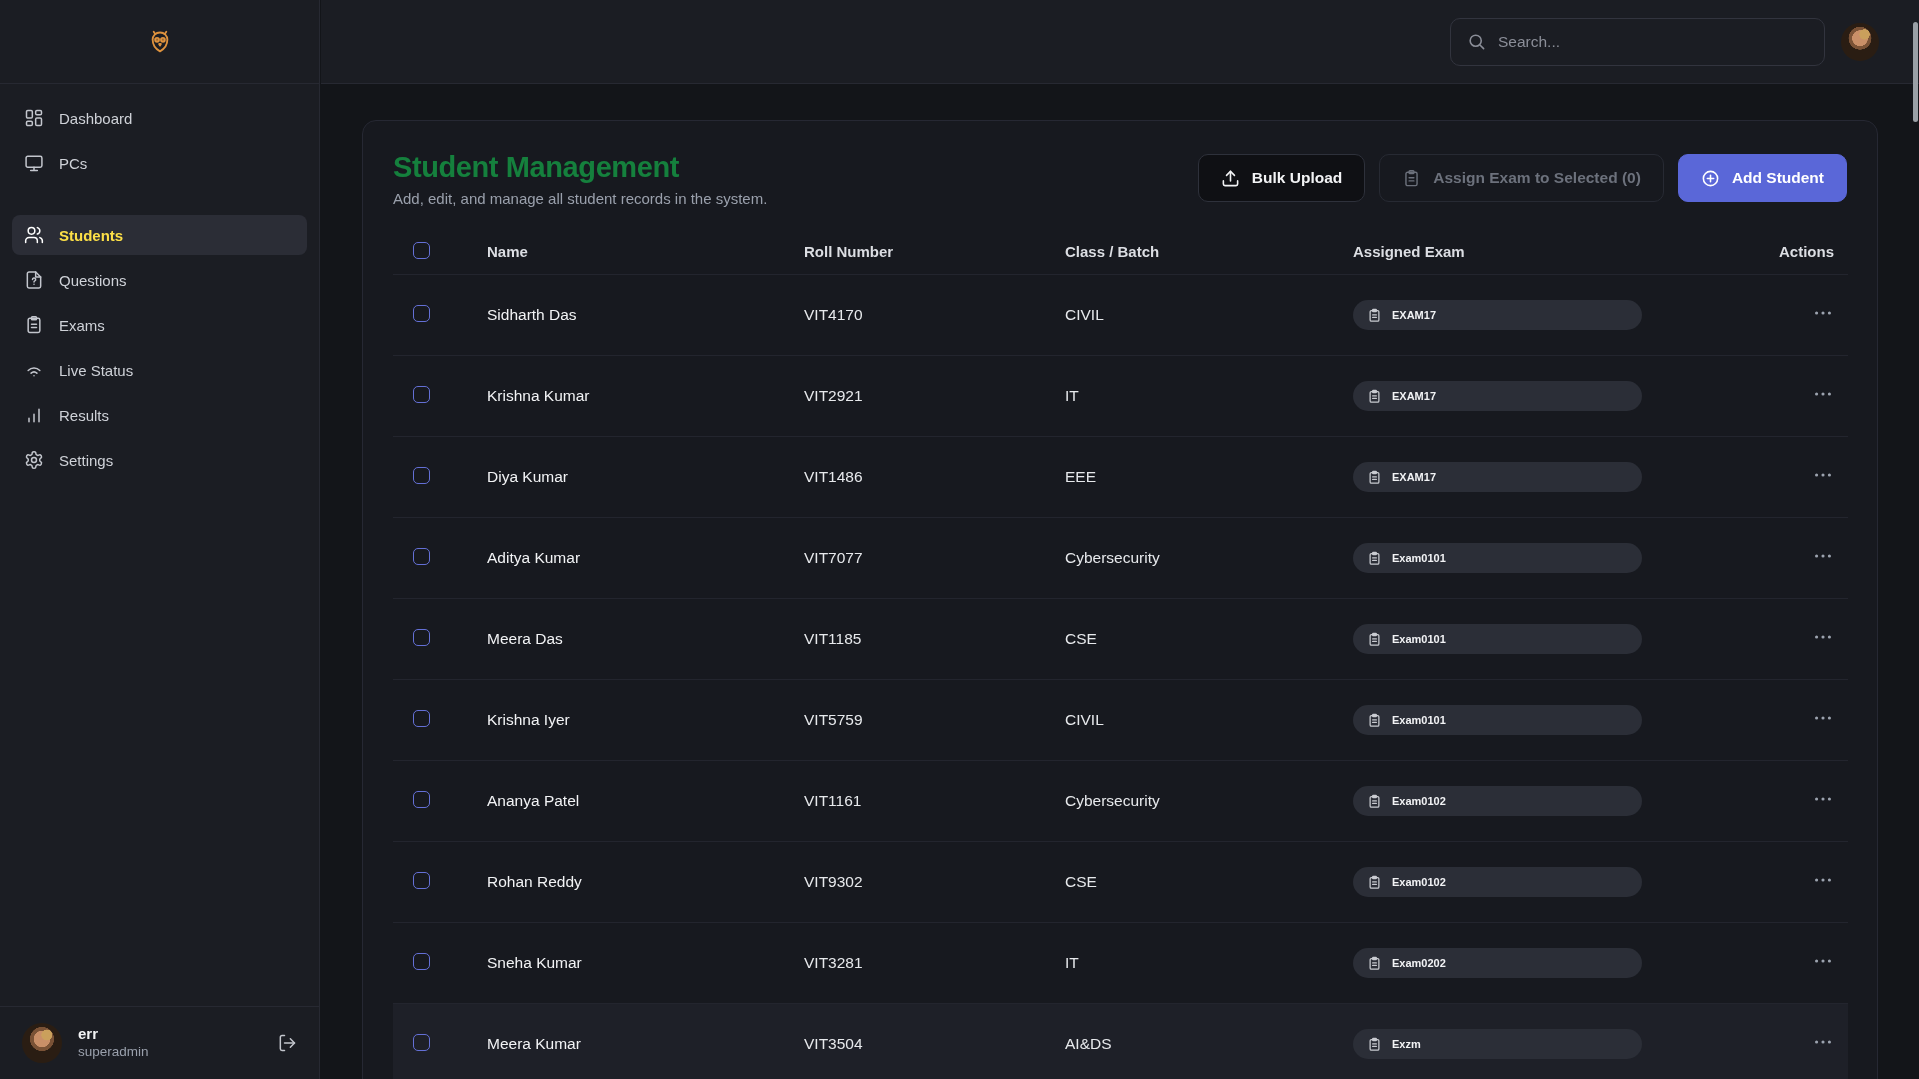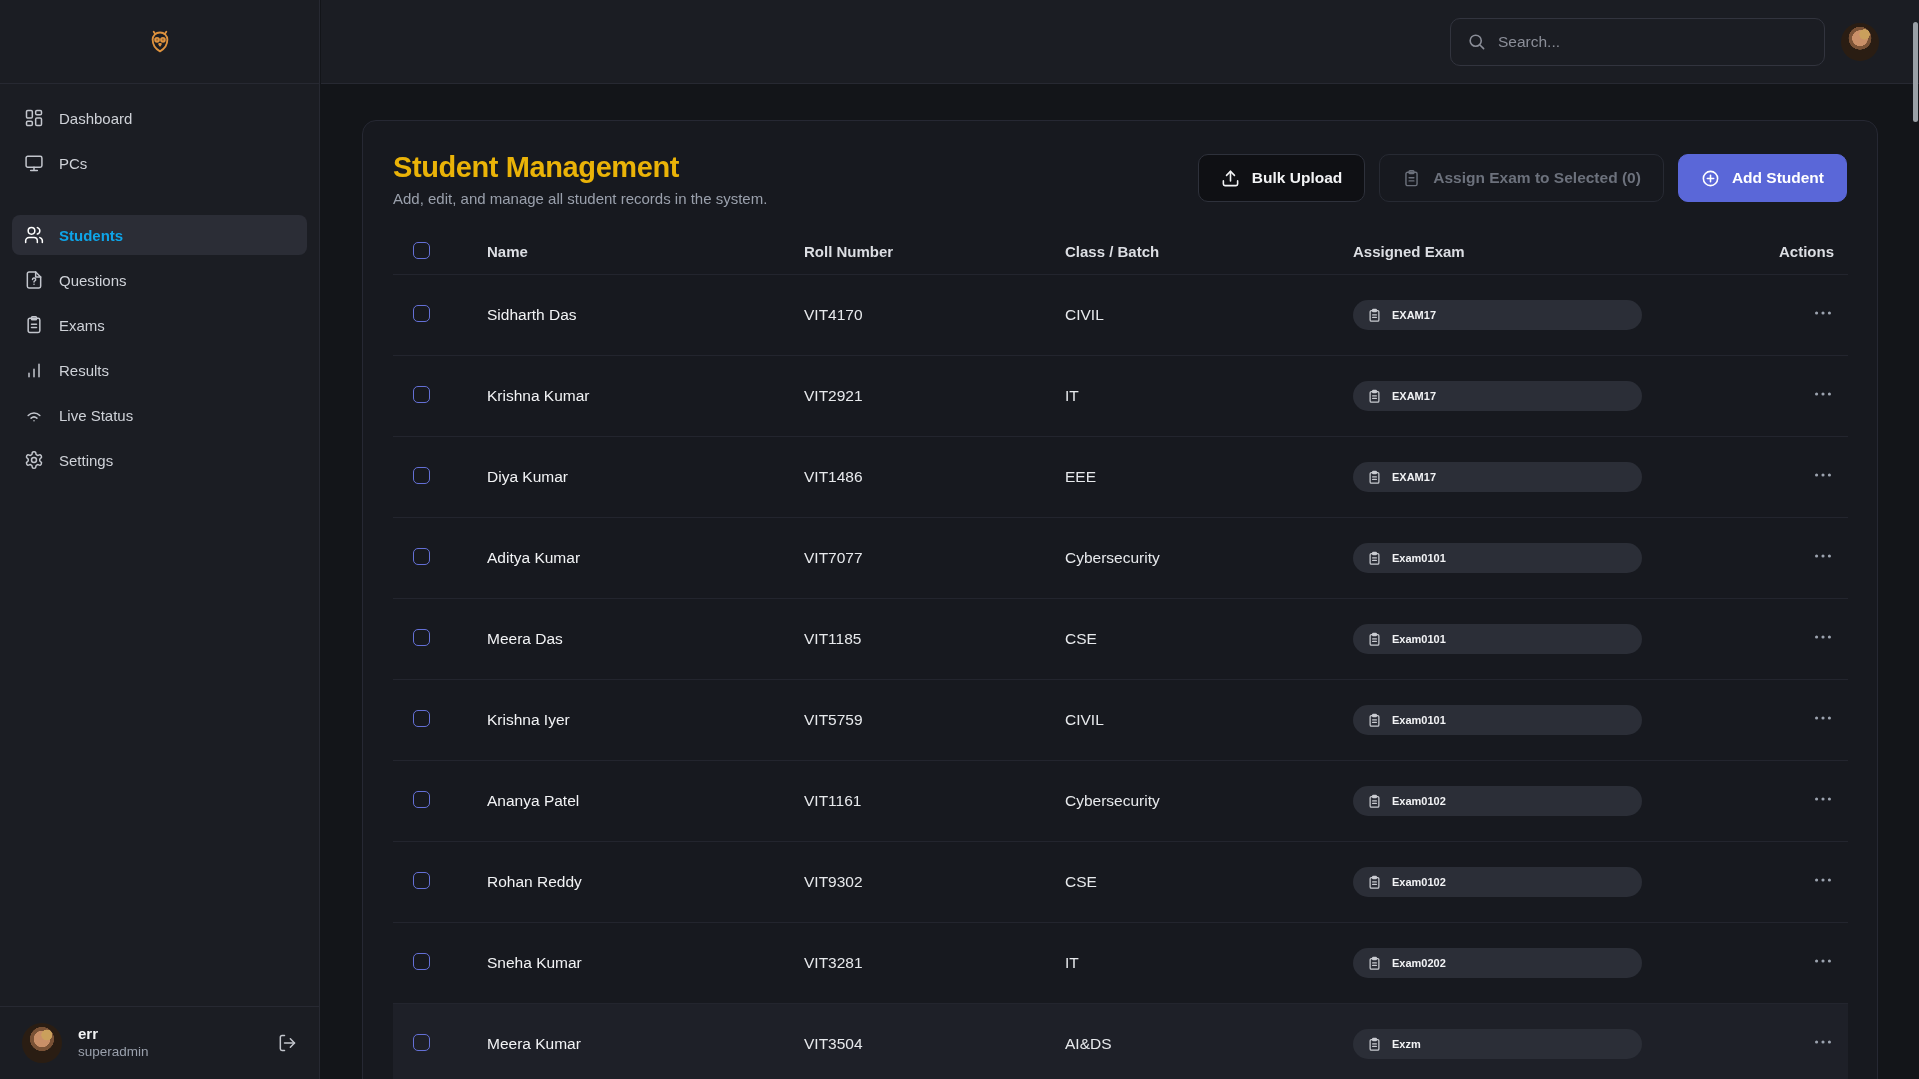--- a/index.html
+++ b/index.html
@@ -19,21 +19,21 @@
   .logo-area {
     height:84px; flex:0 0 84px; display:flex; align-items:center; justify-content:center;
     border-bottom:1px solid #272932;
   }
   .nav { padding:14px 12px; flex:1 1 auto; }
   .nav-item {
     display:flex; align-items:center; gap:15px; height:40px; margin-bottom:5px;
     padding:0 12px; border-radius:8px; color:#cfd2d8; font-size:15px; cursor:pointer;
   }
   .nav-item .nav-icon { width:20px; height:20px; color:#c3c6cd; }
-  .nav-item.active { background:#2b2d36; color:#0ea5e9; font-weight:700;margin-top:32px; }
+  .nav-item.active { background:#2b2d36; color:#fde047; font-weight:700;margin-top:32px; }
   .nav-item.active .nav-icon { color:#ffffff; }
 
   .user-area {
     flex:0 0 70px; border-top:1px solid #272932;
     display:flex; align-items:center; padding:16px 22px; gap:16px;
   }
   .avatar {
     width:40px; height:40px; border-radius:50%; flex:0 0 40px;
     background:
       radial-gradient(circle at 62% 30%, #caa05c 0 14%, transparent 15%),
@@ -63,21 +63,21 @@
   .topbar .avatar { width:38px; height:38px; flex:0 0 38px; cursor:pointer; }
 
   
   .main { position:absolute; left:321px; top:85px; width:1598px; height:994px; background:#131519; }
   .card {
     position:absolute; left:41px; top:35px; width:1516px; height:1100px;
     background:#17191f; border:1px solid #262833; border-radius:14px;
     padding:30px 30px 0 30px;
   }
   .card-header { display:flex; align-items:flex-start; justify-content:space-between; margin-bottom:22px; }
-  .page-title { font-size:29px; font-weight:700; letter-spacing:-0.4px; color:#eab308; }
+  .page-title { font-size:29px; font-weight:700; letter-spacing:-0.4px; color:#15803d; }
   .page-subtitle { font-size:15px; color:#9aa0ac; margin-top:6px; }
 
   .header-actions { display:flex; gap:14px; margin-top:3px; }
   .btn {
     height:48px; border-radius:10px; display:inline-flex; align-items:center; gap:12px;
     padding:8px 22px; font-size:15.5px; font-weight:600; cursor:pointer; white-space:nowrap;
     font-family:inherit;
   }
   .btn .b-icon { width:19px; height:19px; }
   .btn-dark { background:#0f1014; border:1px solid #2e313b; color:#f2f3f5; }
@@ -184,34 +184,34 @@
             <rect x="5" y="4" width="14" height="17" rx="2"></rect>
             <rect x="9" y="2.2" width="6" height="3.6" rx="1"></rect>
             <path d="M9 11h6M9 15h6"></path>
           </svg>
         </span>
         <span class="nav-label">Exams</span>
       </div>
       <div class="nav-item">
         <span class="nav-icon">
           <svg viewBox="0 0 24 24" fill="none" stroke="currentColor" stroke-width="1.8" stroke-linecap="round" stroke-linejoin="round">
-            <path d="M6 20v-4M12 20v-9M18 20V5"></path>
-          </svg>
-        </span>
-        <span class="nav-label">Results</span>
-      </div>
-      <div class="nav-item">
-        <span class="nav-icon">
-          <svg viewBox="0 0 24 24" fill="none" stroke="currentColor" stroke-width="1.8" stroke-linecap="round" stroke-linejoin="round">
             <path d="M5 12.5a10 10 0 0 1 14 0"></path>
             <path d="M8.5 15.8a5.3 5.3 0 0 1 7 0"></path>
             <path d="M12 19h.01"></path>
           </svg>
         </span>
         <span class="nav-label">Live Status</span>
+      </div>
+      <div class="nav-item">
+        <span class="nav-icon">
+          <svg viewBox="0 0 24 24" fill="none" stroke="currentColor" stroke-width="1.8" stroke-linecap="round" stroke-linejoin="round">
+            <path d="M6 20v-4M12 20v-9M18 20V5"></path>
+          </svg>
+        </span>
+        <span class="nav-label">Results</span>
       </div>
       <div class="nav-item">
         <span class="nav-icon">
           <svg viewBox="0 0 24 24" fill="none" stroke="currentColor" stroke-width="1.8" stroke-linecap="round" stroke-linejoin="round">
             <path d="M12.22 2h-.44a2 2 0 0 0-2 2v.18a2 2 0 0 1-1 1.73l-.43.25a2 2 0 0 1-2 0l-.15-.08a2 2 0 0 0-2.73.73l-.22.38a2 2 0 0 0 .73 2.73l.15.1a2 2 0 0 1 1 1.72v.51a2 2 0 0 1-1 1.74l-.15.09a2 2 0 0 0-.73 2.73l.22.38a2 2 0 0 0 2.73.73l.15-.08a2 2 0 0 1 2 0l.43.25a2 2 0 0 1 1 1.73V20a2 2 0 0 0 2 2h.44a2 2 0 0 0 2-2v-.18a2 2 0 0 1 1-1.73l.43-.25a2 2 0 0 1 2 0l.15.08a2 2 0 0 0 2.73-.73l.22-.39a2 2 0 0 0-.73-2.73l-.15-.08a2 2 0 0 1-1-1.74v-.5a2 2 0 0 1 1-1.74l.15-.09a2 2 0 0 0 .73-2.73l-.22-.38a2 2 0 0 0-2.73-.73l-.15.08a2 2 0 0 1-2 0l-.43-.25a2 2 0 0 1-1-1.73V4a2 2 0 0 0-2-2z"></path>
             <circle cx="12" cy="12" r="3"></circle>
           </svg>
         </span>
         <span class="nav-label">Settings</span>
       </div>

